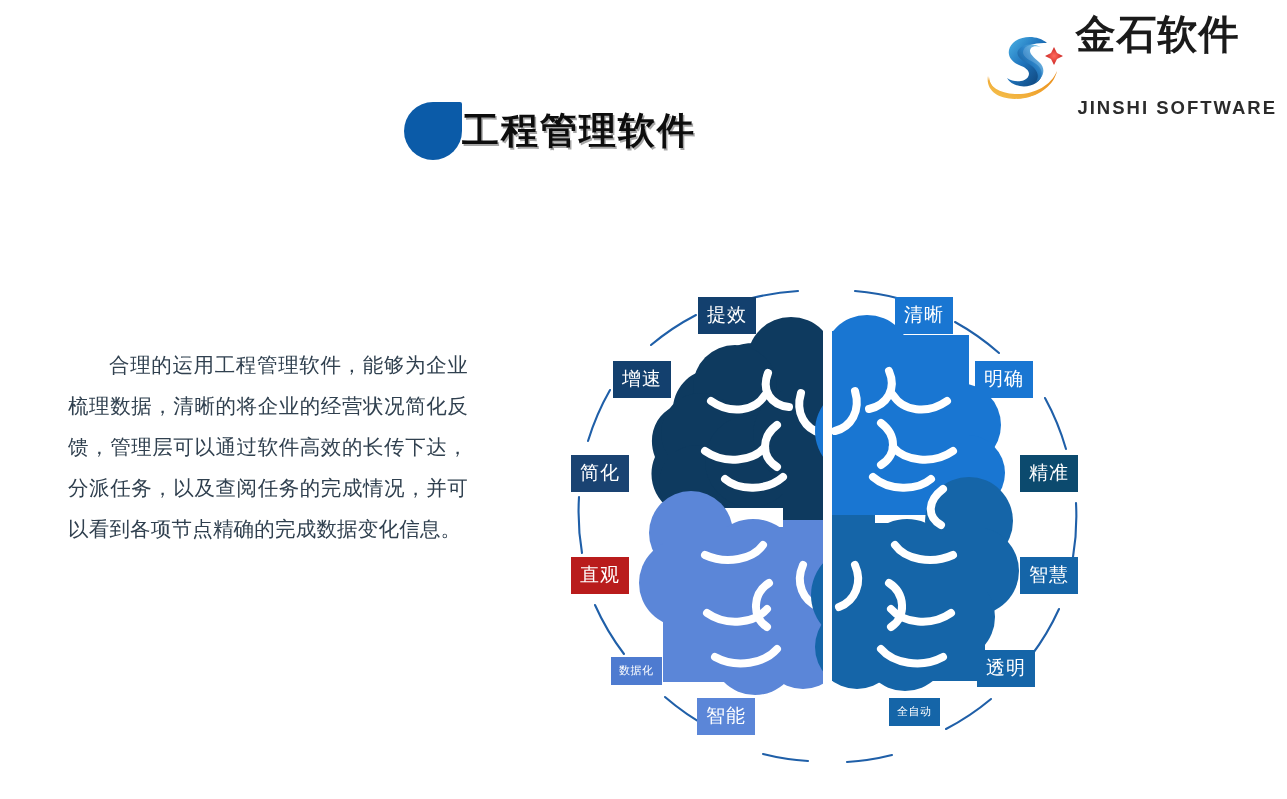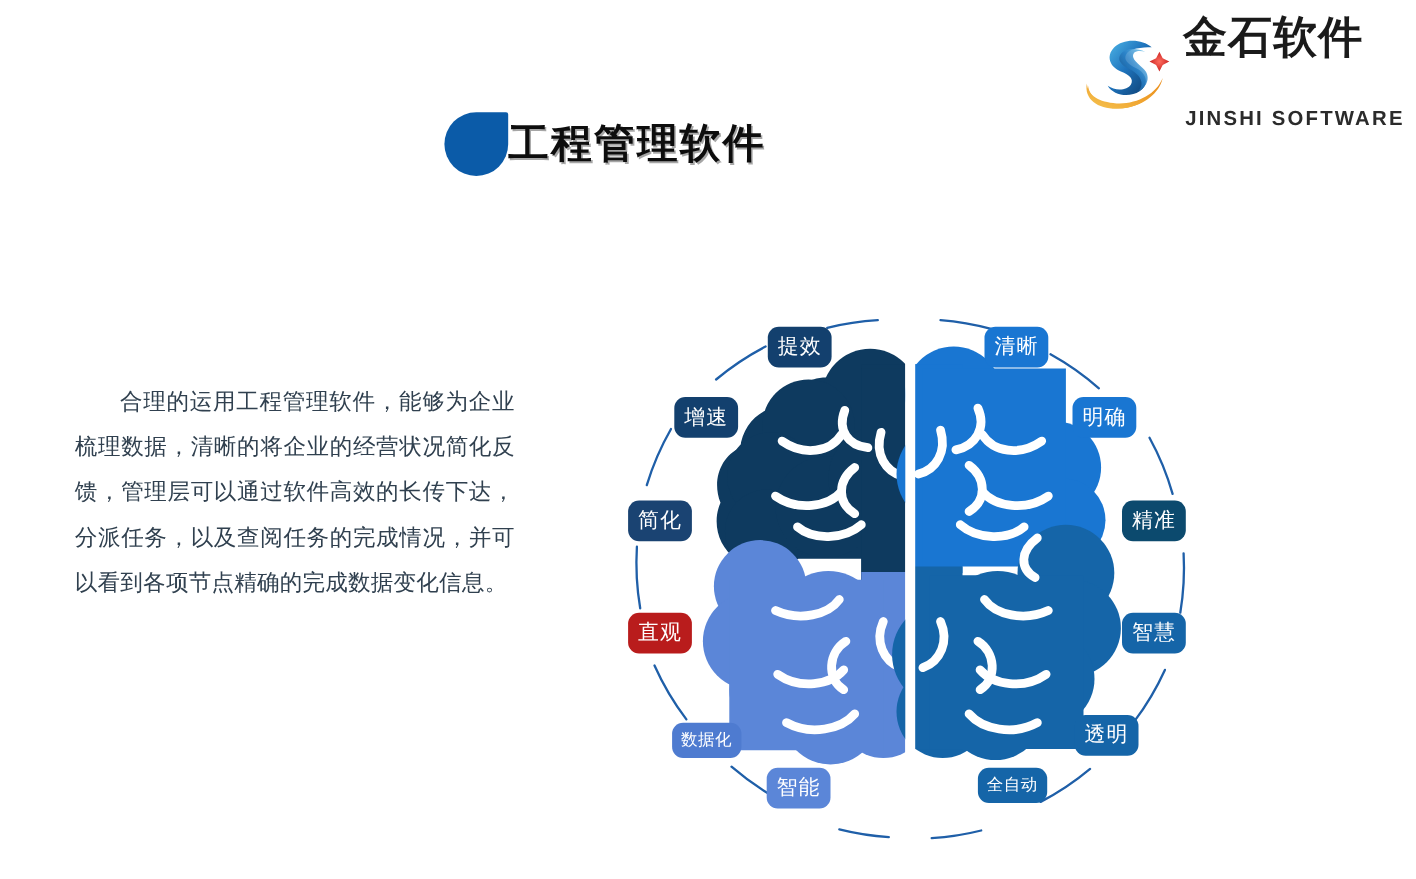--- a/index.html
+++ b/index.html
@@ -121,34 +121,34 @@
     top: 0;
     width: 545px;
     height: 520px;
   }
 
   .node {
     position: absolute;
     display: flex;
     align-items: center;
     justify-content: center;
-    border-radius: 10px;
+    border-radius: 0;
     color: #ffffff;
     font-family: Liberation Sans, sans-serif;
     white-space: nowrap;
     box-sizing: border-box;
     text-align: center;
   }
   .node.size-2 {
     font-size: 19px;
     padding: 5px 9px 6px 9px;
     letter-spacing: 1px;
   }
   .node.size-3 {
-    font-size: 15px;
+    font-size: 11px;
     padding: 6px 8px 7px 8px;
     letter-spacing: 0.5px;
   }
 </style>
 </head>
 <body>
 
 <div class="brand">
   <svg class="brand-mark" viewBox="0 0 86 78">
     <defs>

